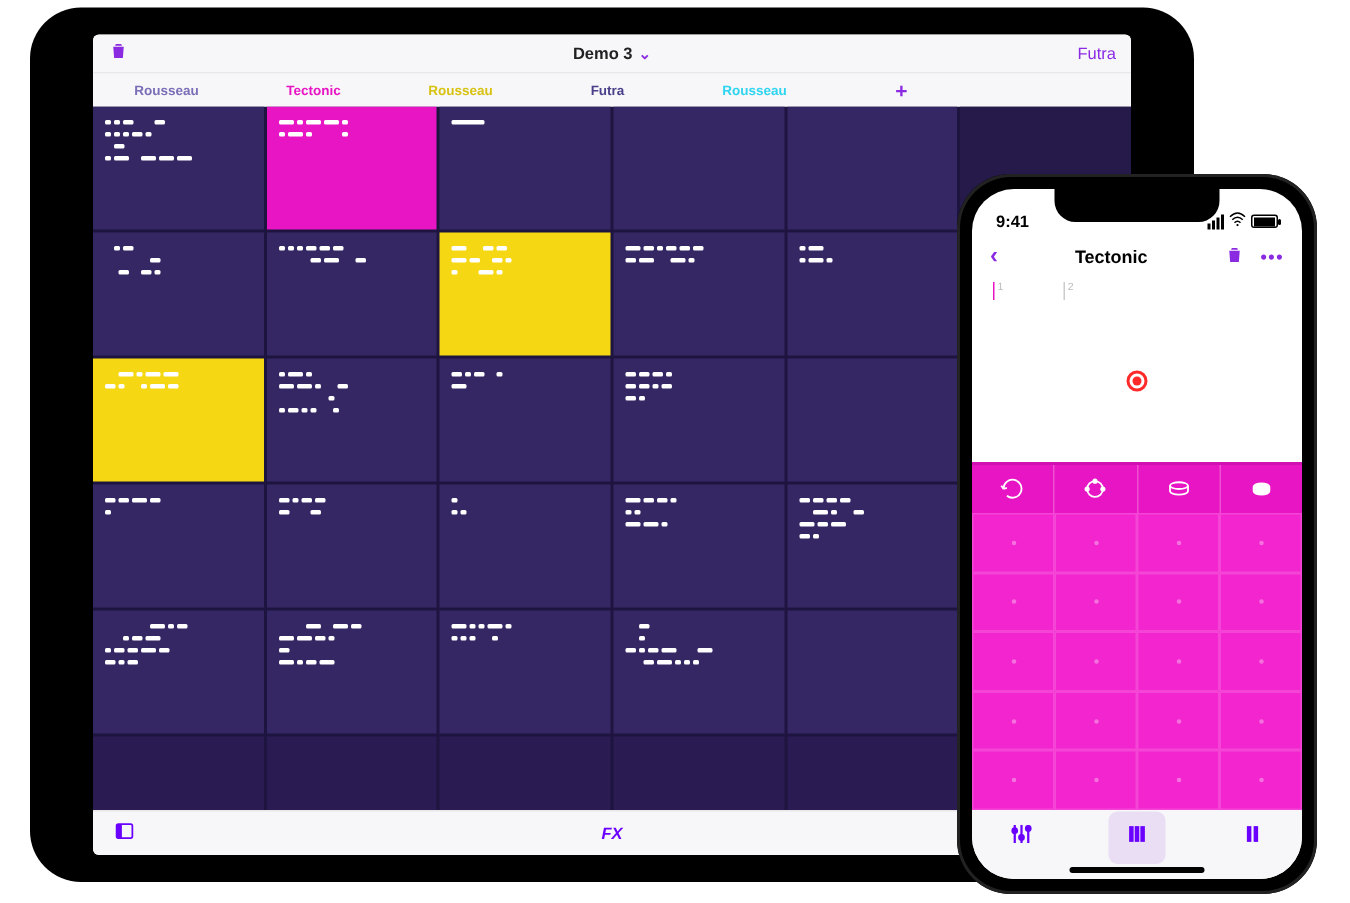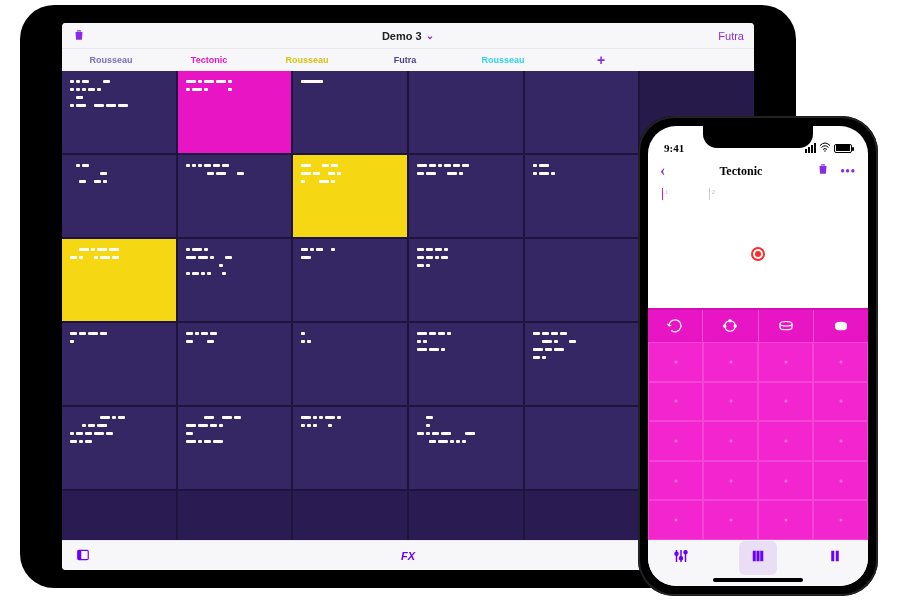--- a/index.html
+++ b/index.html
@@ -152,21 +152,20 @@
     border-radius:3px;
     z-index:10;
   }
   .iphone-screen {
     width:100%; height:100%;
     background:#fff;
     border-radius:28px;
     overflow:hidden;
     display:flex;
     flex-direction:column;
-    font-family:Liberation Serif, serif;
   }
   .iphone-status {
     height:30px;
     display:flex;
     justify-content:space-between;
     align-items:flex-end;
     padding:0 16px 2px;
     font-size:11px;
     font-weight:600;
   }

